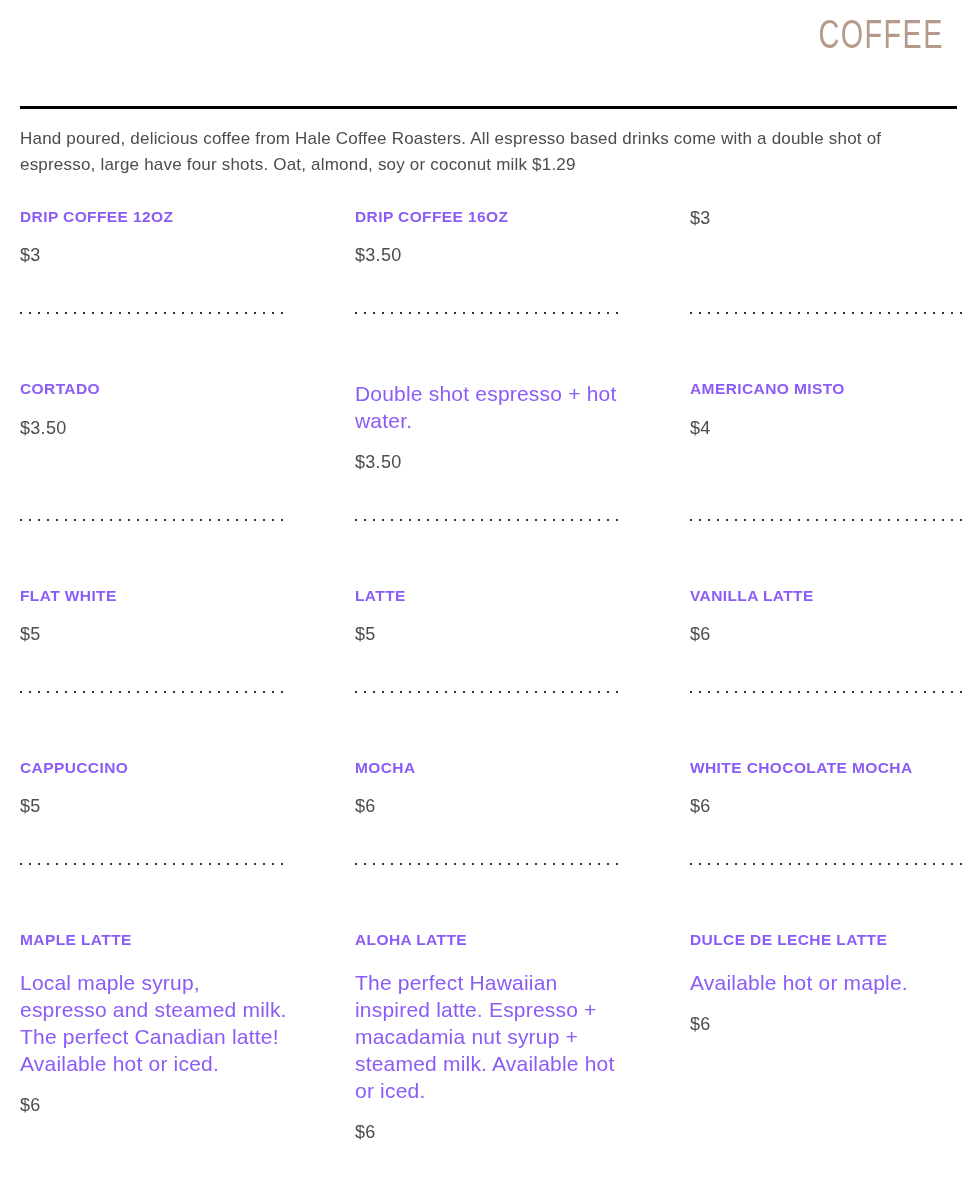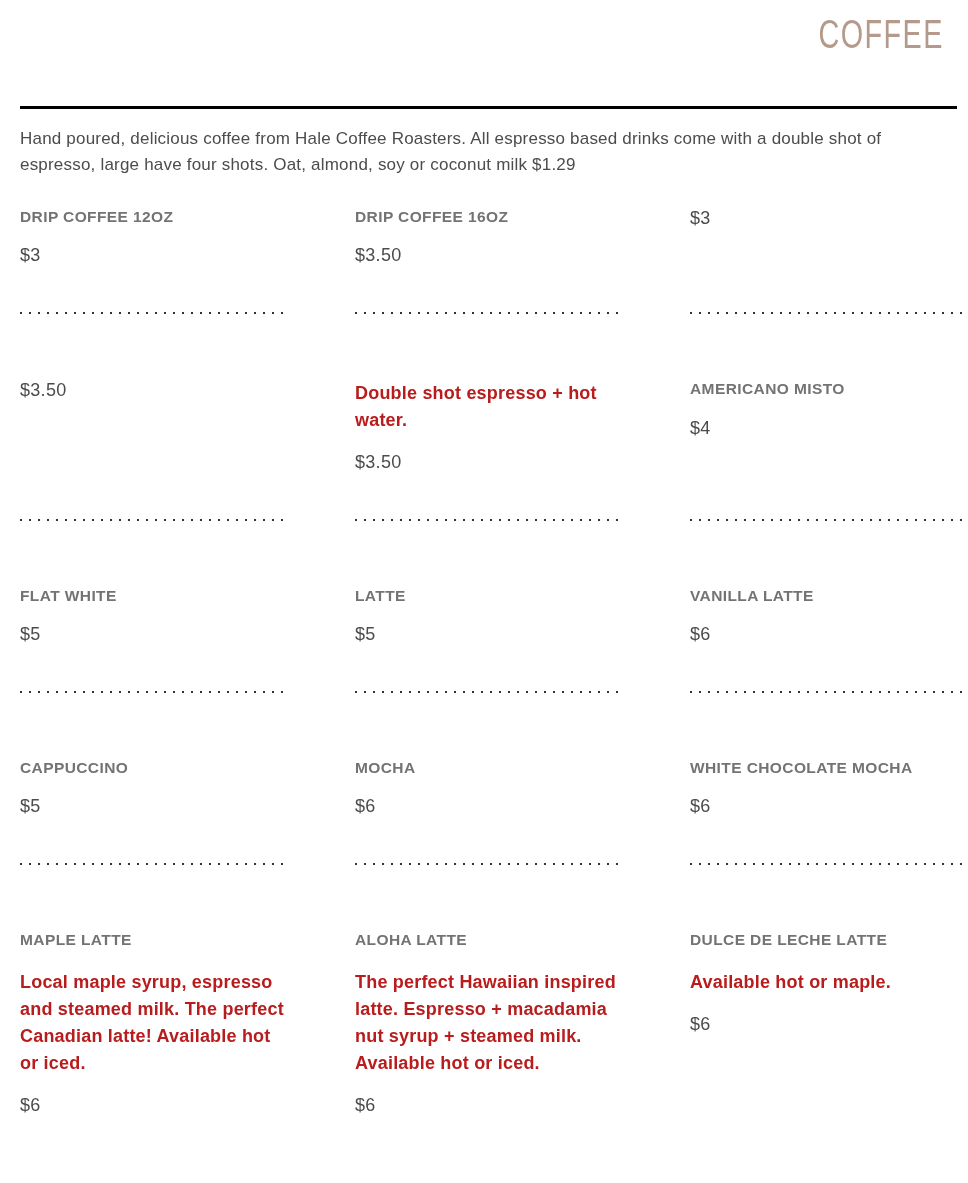--- a/index.html
+++ b/index.html
@@ -58,31 +58,31 @@
     display: flex;
     flex-direction: column;
     min-height: 100px;
   }
 
   .item-name {
     font-size: 15.5px;
     font-weight: bold;
     letter-spacing: 0.4px;
     text-transform: uppercase;
-    color: #737373;
+    color: #8b5cf6;
     margin-bottom: 19px;
     line-height: 1.2;
   }
 
   .item-desc {
-    font-size: 18px;
-    font-weight: 700;
+    font-size: 21px;
+    font-weight: 400;
     line-height: 27px;
     letter-spacing: 0.2px;
-    color: #b91c1c;
+    color: #8b5cf6;
     margin-bottom: 18px;
   }
   .item-desc:empty { display: none; }
 
   .item-price {
     font-size: 18px;
     font-weight: 300;
     letter-spacing: 0.3px;
     color: #4c4c4c;
     margin-bottom: 45px;
@@ -127,20 +127,21 @@
       <div class="item-divider"></div>
     </div>
 
     <div class="menu-item">
 
       <p class="item-price">$3</p>
       <div class="item-divider"></div>
     </div>
 
     <div class="menu-item">
+      <h3 class="item-name">CORTADO</h3>
 
       <p class="item-price">$3.50</p>
       <div class="item-divider"></div>
     </div>
 
     <div class="menu-item">
       <p class="item-desc">Double shot espresso + hot water.</p>
       <p class="item-price">$3.50</p>
       <div class="item-divider"></div>
     </div>

